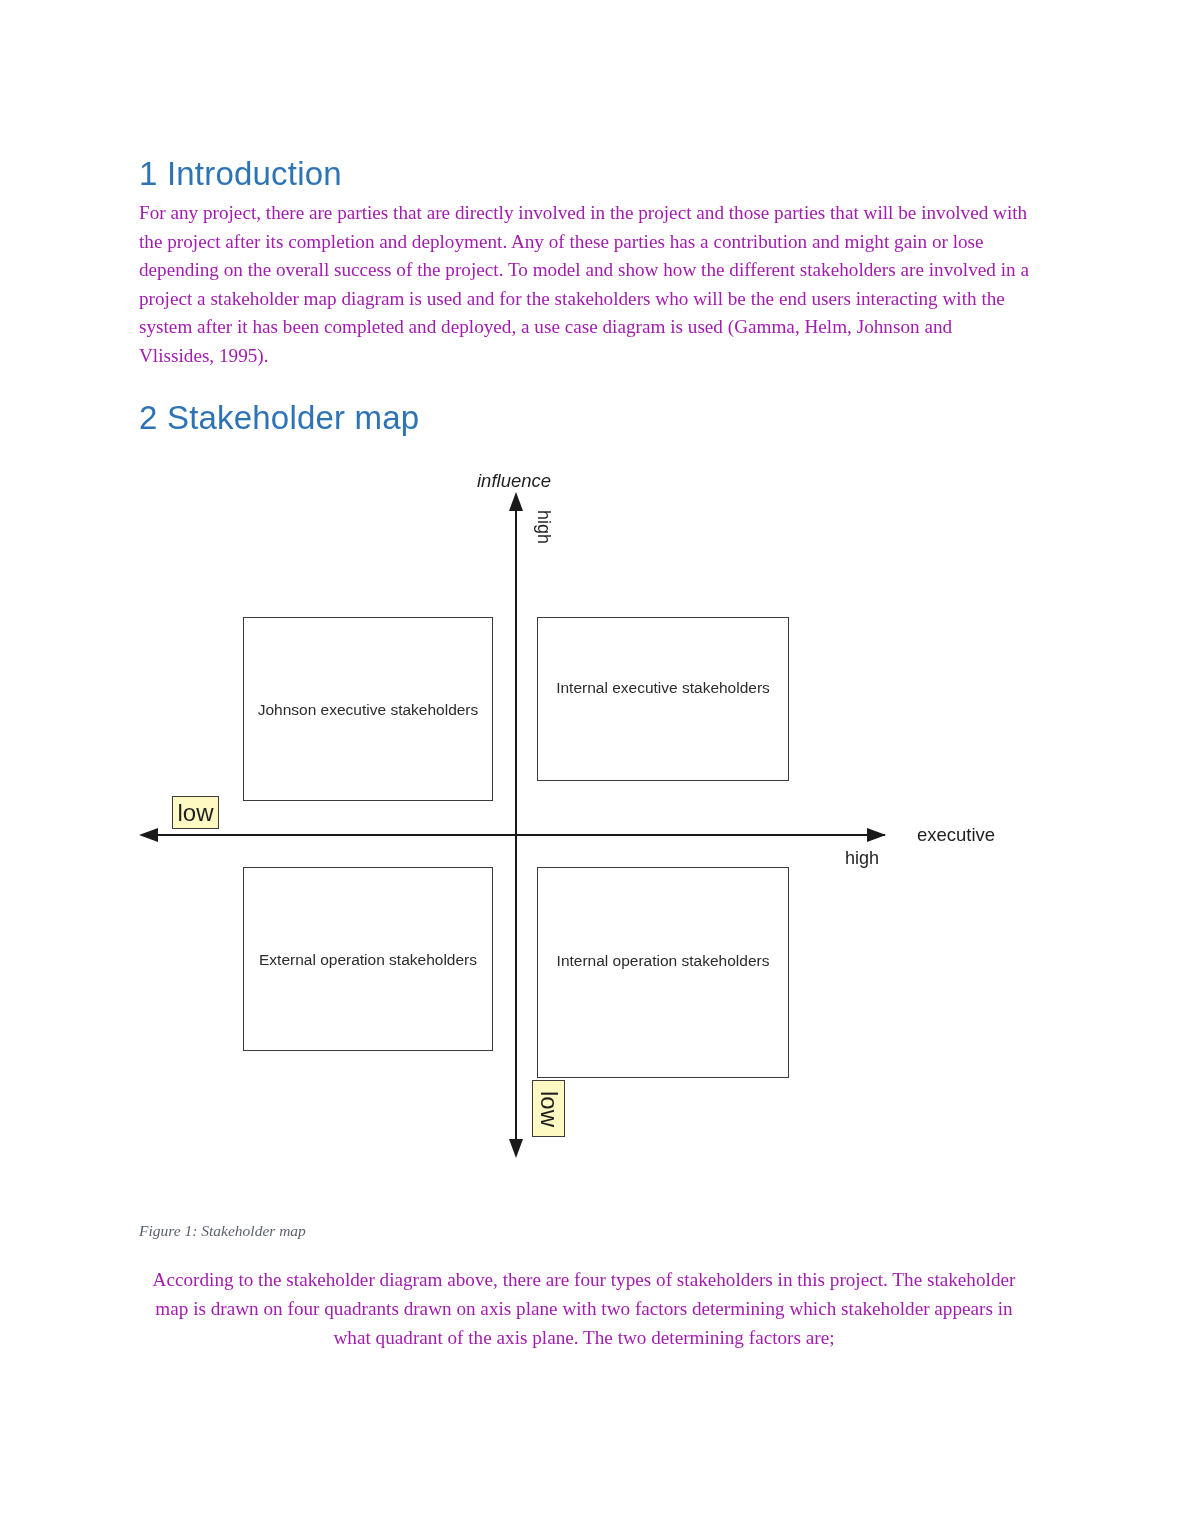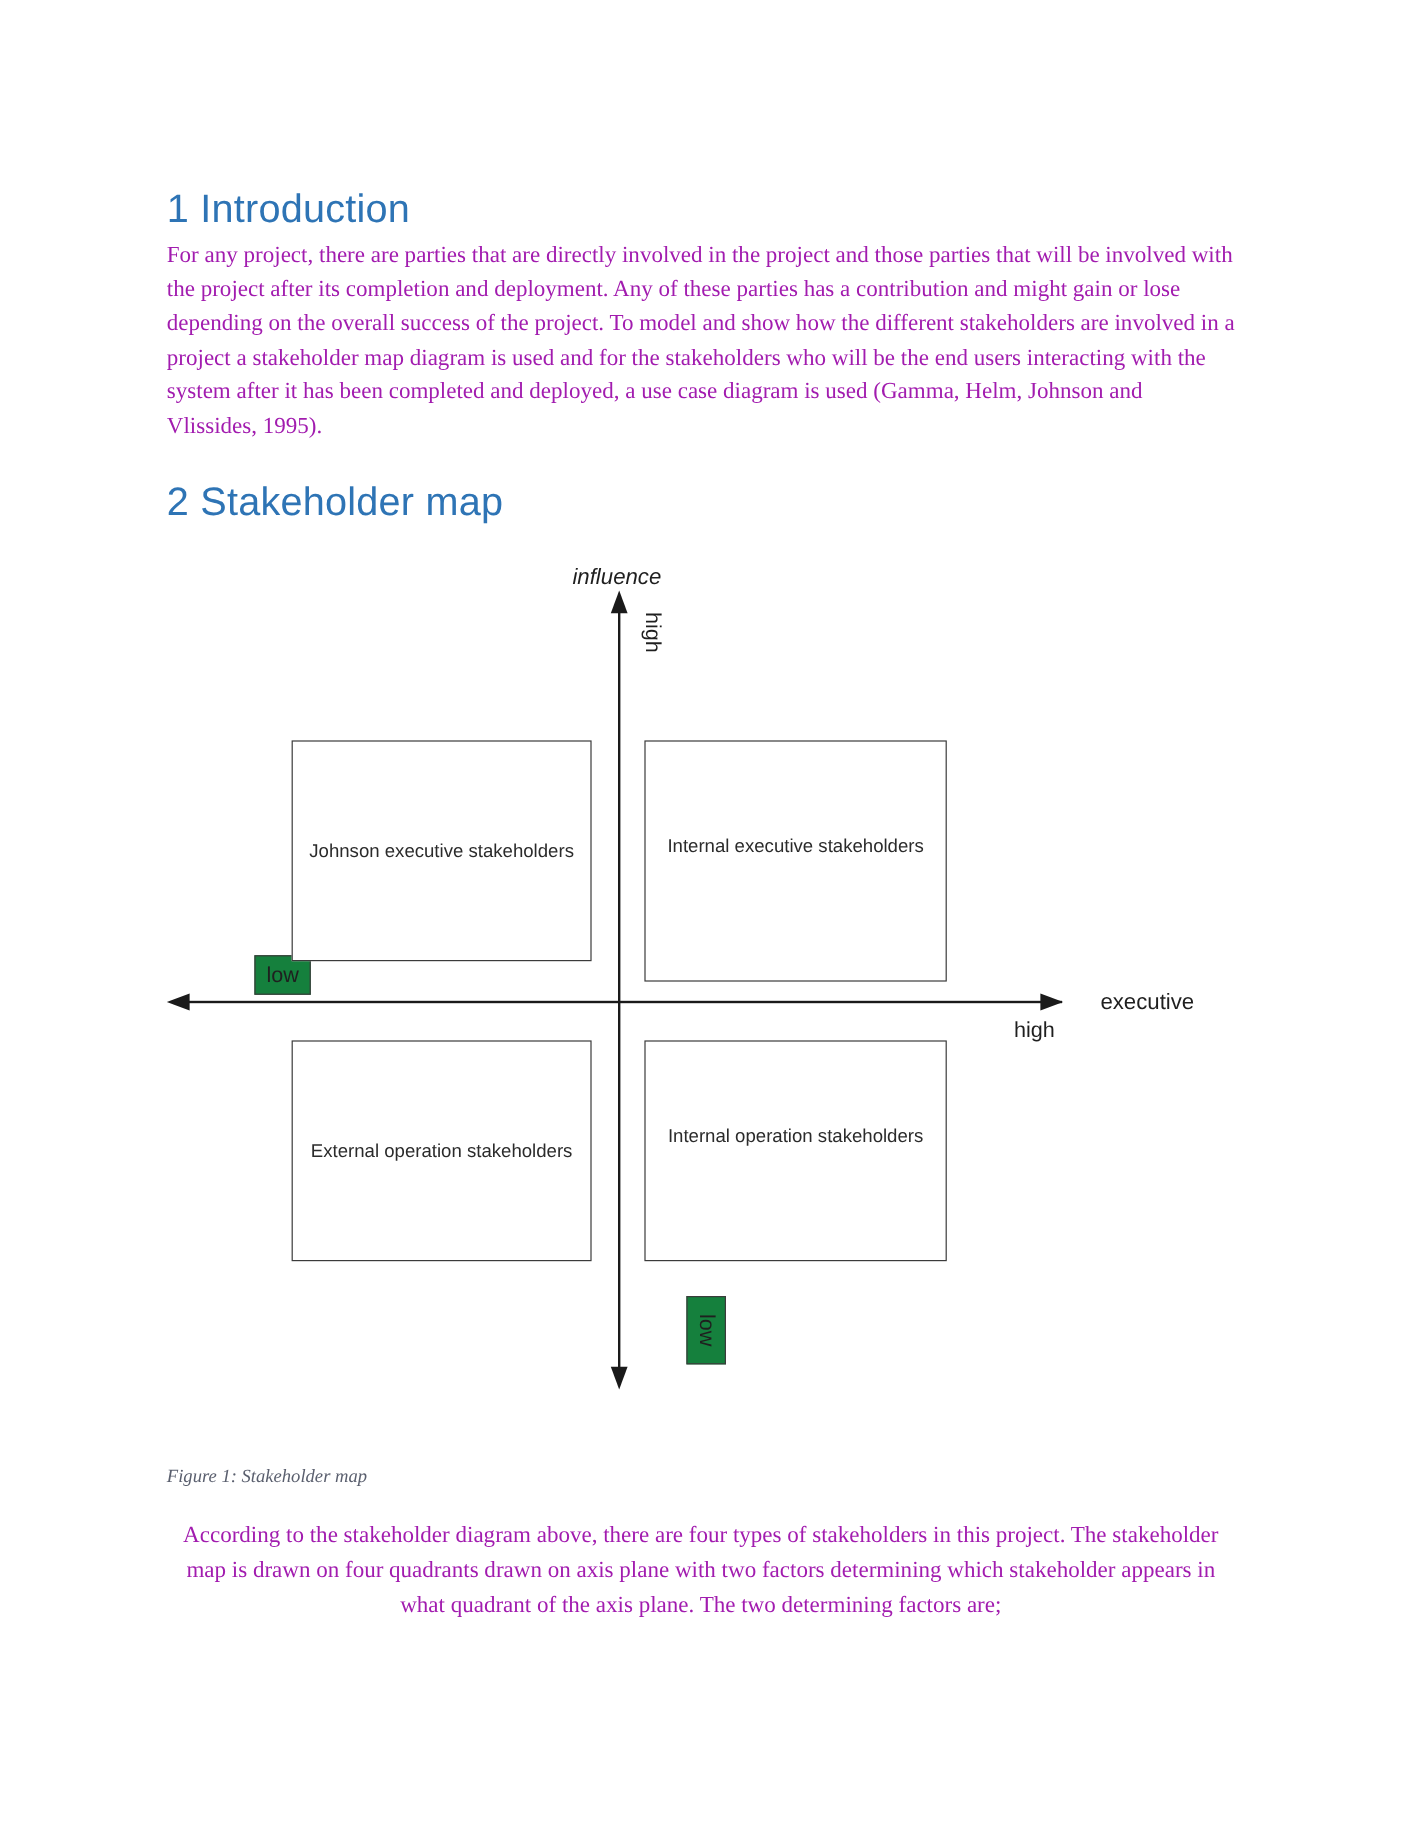--- a/index.html
+++ b/index.html
@@ -113,23 +113,23 @@
   .quadrant-box {
     position: absolute;
     border: 1.6px solid #3b3b3b;
     box-sizing: border-box;
     display: flex;
     align-items: center;
     justify-content: center;
     background: #ffffff;
   }
   .q-tl { left: 104px;  top: 155px; width: 250px; height: 184px; }
-  .q-tr { left: 398px;  top: 155px; width: 252px; height: 201px; }
+  .q-tr { left: 398px;  top: 155px; width: 252px; height: 164px; }
   .q-bl { left: 104px;  top: 405px; width: 250px; height: 184px; }
-  .q-br { left: 398px;  top: 405px; width: 252px; height: 184px; }
+  .q-br { left: 398px;  top: 405px; width: 252px; height: 211px; }
   .quadrant-label {
     font-family: "Liberation Sans", "DejaVu Sans", sans-serif;
     font-size: 15.5px;
     line-height: 23px;
     color: #2b2b2b;
     text-align: center;
     width: 100%;
     padding: 0 8px;
     box-sizing: border-box;
   }
@@ -166,28 +166,27 @@
     transform-origin: left top;
   }
   .label-high-h {
     left: 706px;
     top: 386px;
   }
   .boxed-label {
     position: absolute;
     border: 1.4px solid #3b3b3b;
     box-sizing: border-box;
-    background: #15803d;
+    background: #fef9c3;
     display: flex;
     align-items: center;
     justify-content: center;
     font-family: "Liberation Sans", "DejaVu Sans", sans-serif;
-    font-size: 18px;
+    font-size: 24px;
     color: #1f1f1f;
-    margin-left: 40px;
   }
   .label-low-left {
     left: 33px;
     top: 334px;
     width: 47px;
     height: 33px;
   }
   .label-low-bottom {
     left: 393px;
     top: 618px;

